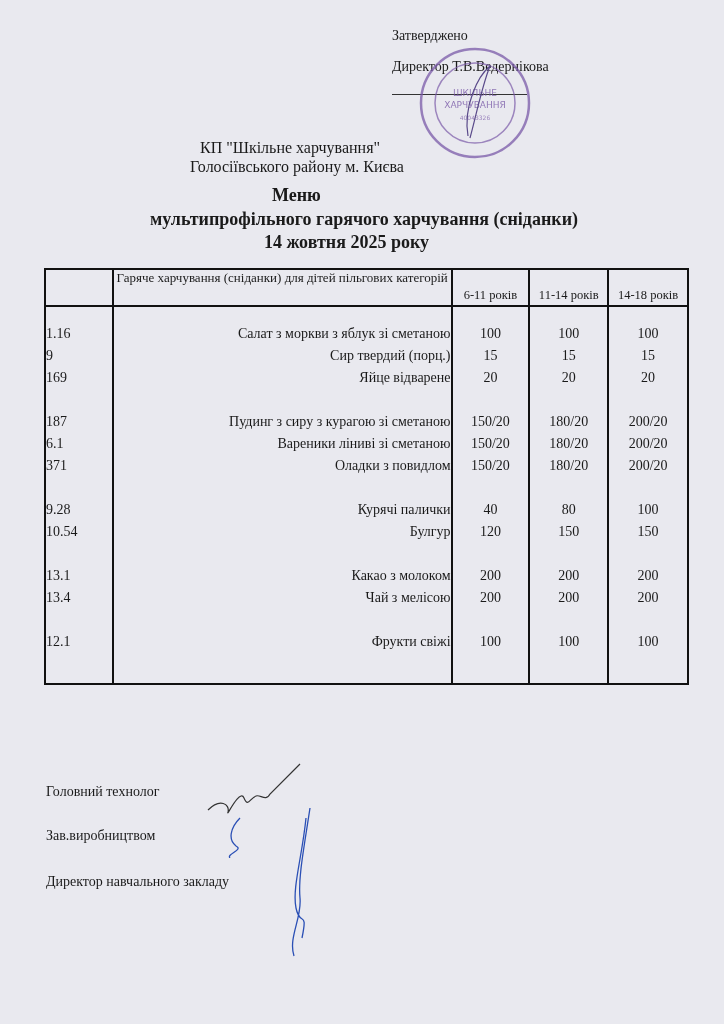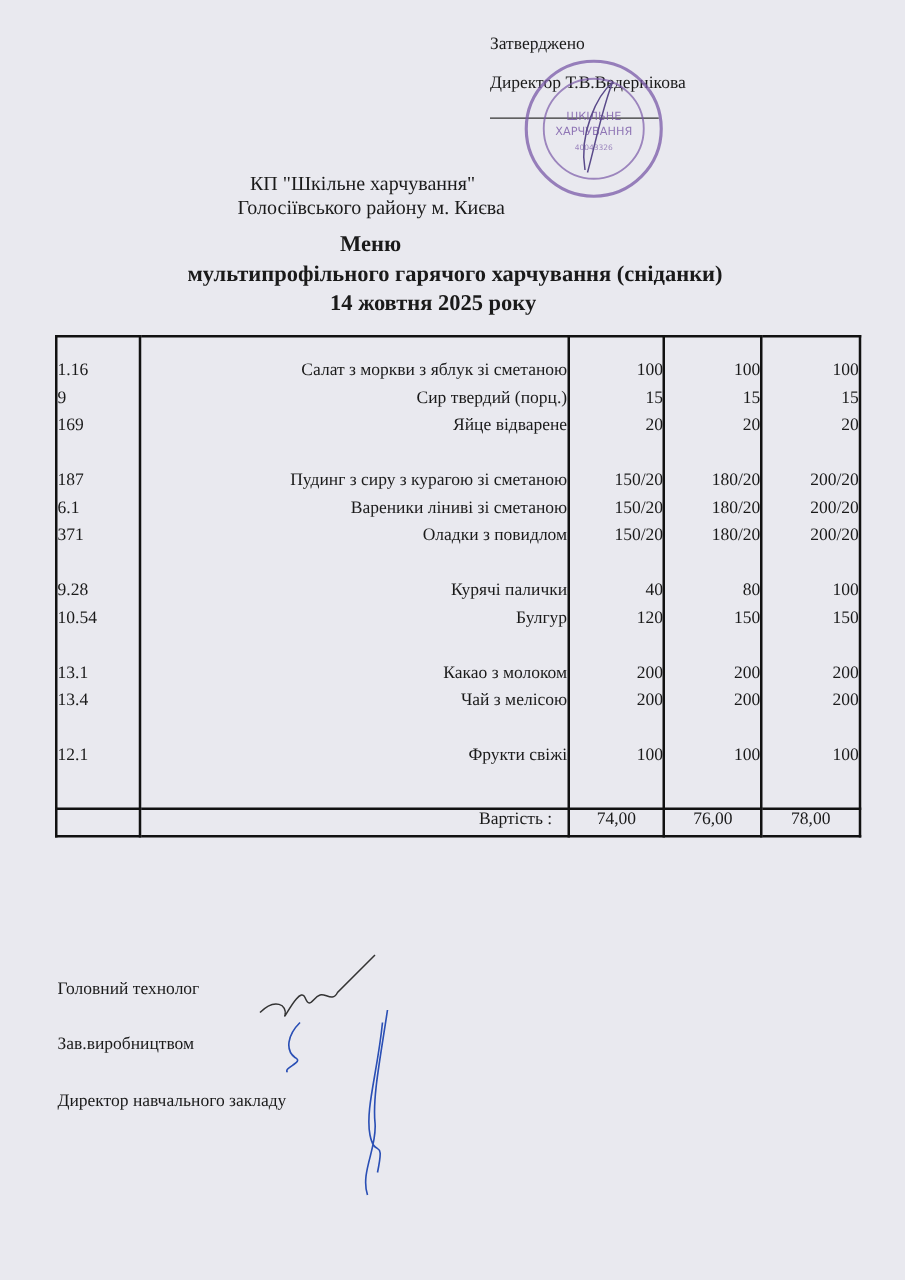--- a/index.html
+++ b/index.html
@@ -23,21 +23,21 @@
   .hrow .hc{text-align:center;padding-top:4px;font-size:14px;}
   .srow td{height:33px;}
   .srow .sname{text-align:center;font-size:13px;line-height:16px;padding-top:0px;}
   .srow .age{font-size:12.5px;vertical-align:bottom;padding-bottom:2px;text-align:center;}
   .body td{border-top:2px solid #111;border-bottom:2px solid #111;height:376px;}
   .cell-stack{padding-top:16px;}
   .line{height:22px;line-height:22px;}
   .gap{height:22px;}
   .code{text-align:left;padding-right:4px;}
   .dname{padding-left:3px;text-align:right;}
-  .num{text-align:right;}
+  .num{text-align:center;}
   .frow td{height:20px;font-size:14px;vertical-align:middle;}
   .cost-label{text-align:right;padding-right:12px !important;}
   .cost{text-align:center;}
 
   .sig1{left:46px;top:784px;font-size:14px;}
   .sig2{left:46px;top:828px;font-size:14px;}
   .sig3{left:46px;top:874px;font-size:14px;}
   svg.signature{position:absolute;}
 </style>
 </head>
@@ -57,20 +57,27 @@
 </svg>
 
 <div class="abs org1">КП "Шкільне харчування"</div>
 <div class="abs org2">Голосіївського району м. Києва</div>
 <div class="abs title">Меню</div>
 <div class="abs subtitle">мультипрофільного гарячого харчування (сніданки)</div>
 <div class="abs date">14  жовтня  2025 року</div>
 
 <table class="menu">
   <tbody>
+  <tr class="srow">
+    <td class="c1"></td>
+    <td class="c2 sname">Гаряче харчування (сніданки) для дітей пільгових категорій</td>
+    <td class="c3 age">6-11 років</td>
+    <td class="c4 age">11-14 років</td>
+    <td class="c5 age">14-18 років</td>
+  </tr>
   <tr class="body">
     <td class="c1">
           <div class="cell-stack" id="col-code">
             <div class="line code">1.16</div>
             <div class="line code">9</div>
             <div class="line code">169</div>
             <div class="gap"></div>
             <div class="line code">187</div>
             <div class="line code">6.1</div>
             <div class="line code">371</div>
@@ -154,27 +161,20 @@
             <div class="line num">100</div>
             <div class="line num">150</div>
             <div class="gap"></div>
             <div class="line num">200</div>
             <div class="line num">200</div>
             <div class="gap"></div>
             <div class="line num">100</div>
           </div>
         </td>
   </tr>
-  <tr class="frow">
-    <td class="c1"></td>
-    <td class="c2 cost-label">Вартість :</td>
-    <td class="c3 cost">74,00</td>
-    <td class="c4 cost">76,00</td>
-    <td class="c5 cost">78,00</td>
-  </tr>
 </tbody>
   </table>
 
 <div class="abs sig1">Головний технолог</div>
 <div class="abs sig2">Зав.виробництвом</div>
 <div class="abs sig3">Директор навчального закладу</div>
 
 <svg class="signature" style="left:200px;top:758px;width:110px;height:100px;" viewBox="0 0 110 100">
   <path d="M8 52 C 20 40, 30 46, 28 54 C 26 60, 40 30, 44 40 C 48 50, 50 40, 56 38 C 60 36, 66 44, 70 36 L 100 6" fill="none" stroke="#333" stroke-width="1.2"></path>
   <path d="M40 60 C 30 70, 28 82, 36 88 C 44 92, 26 96, 30 100" fill="none" stroke="#2a4fb5" stroke-width="1.3"></path>

